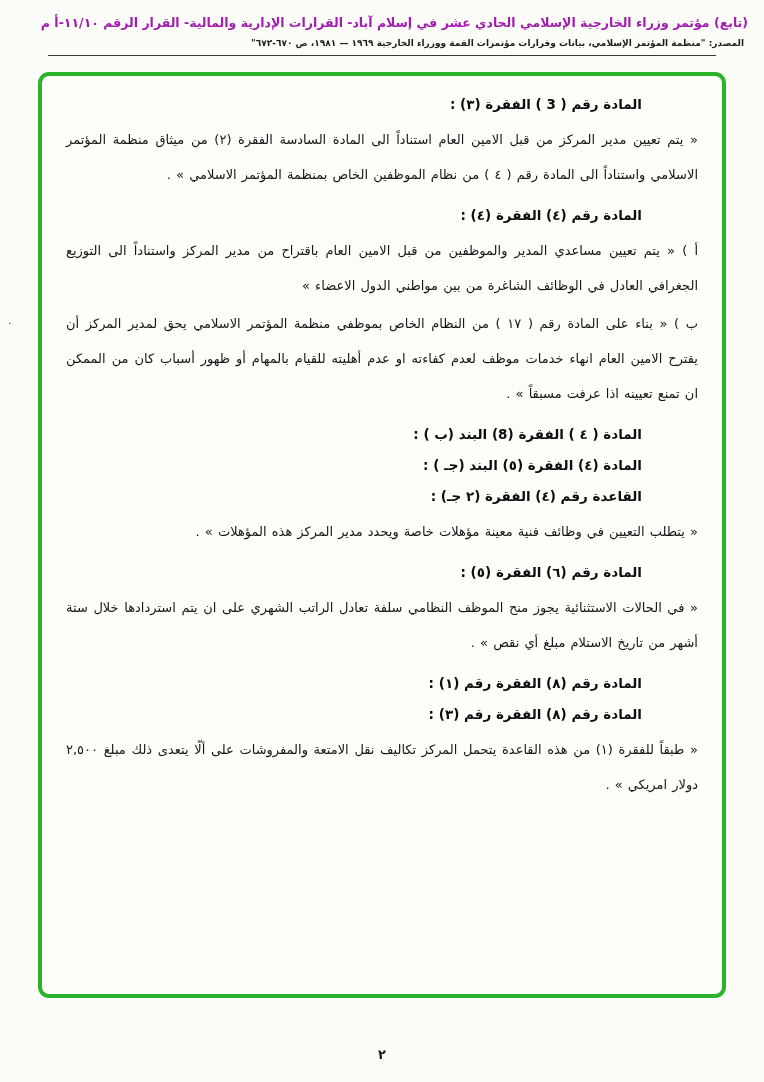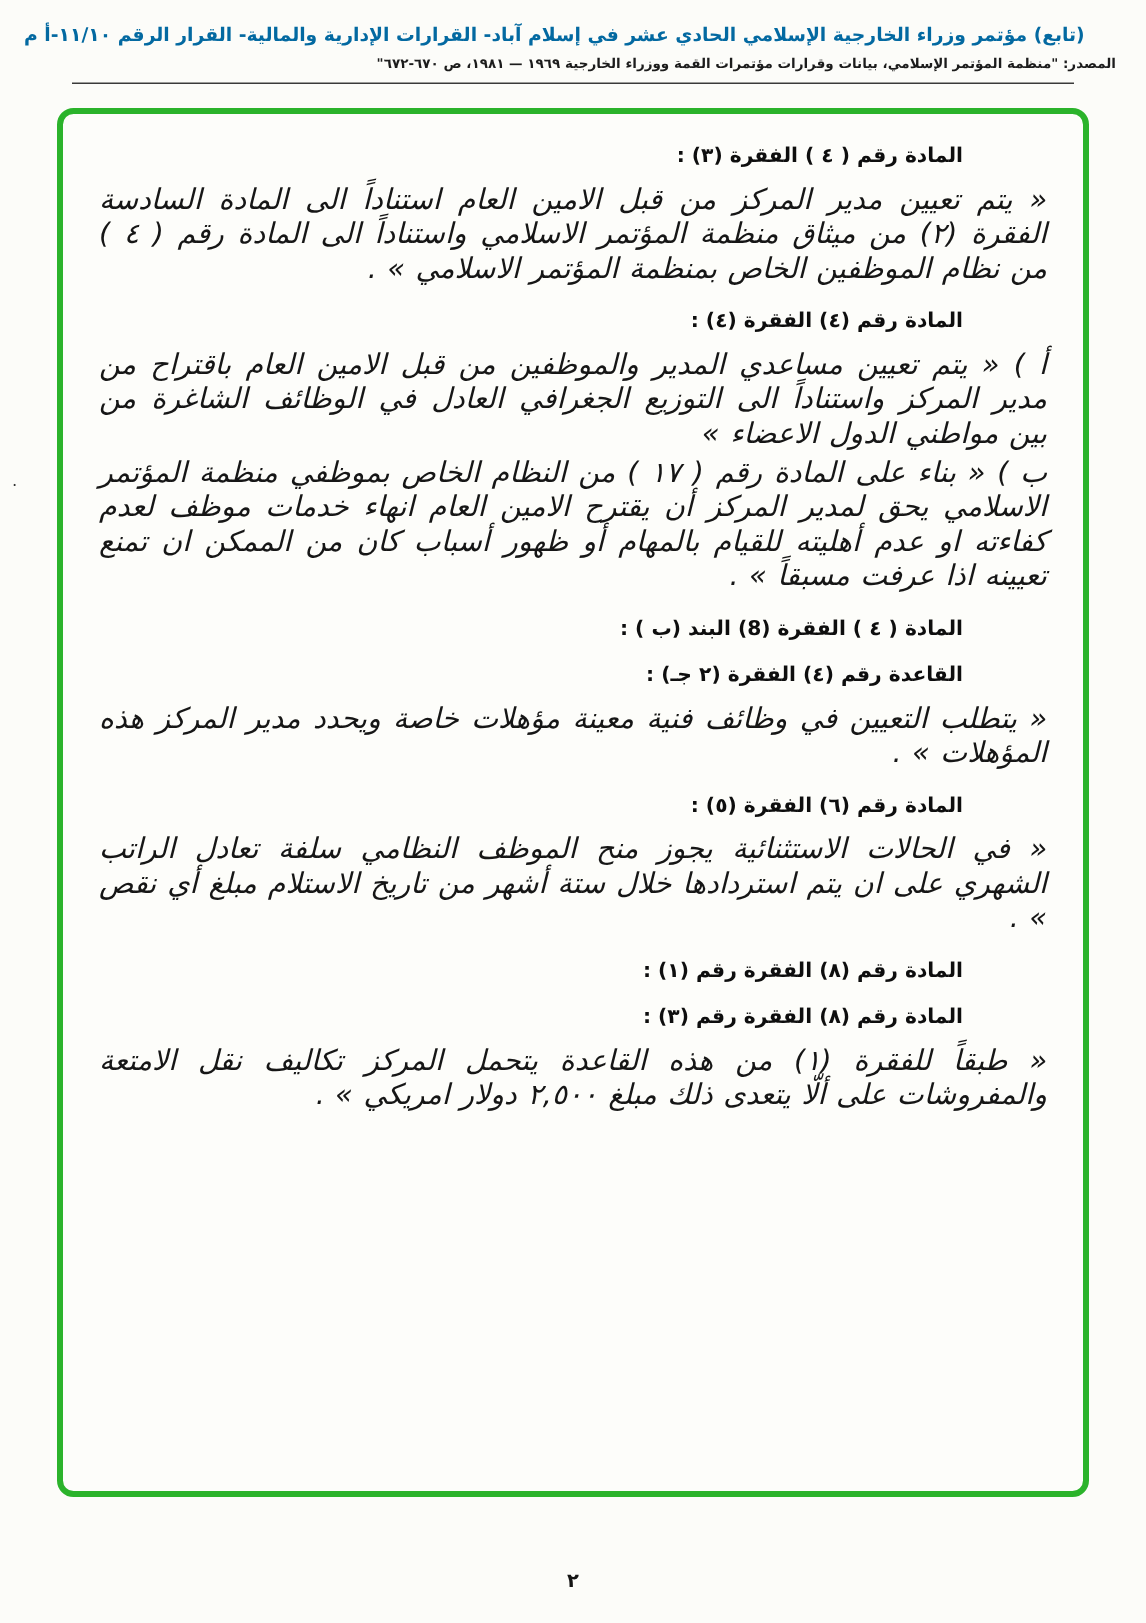--- a/index.html
+++ b/index.html
@@ -12,22 +12,22 @@
     font-family: "DejaVu Sans", sans-serif;
     direction: rtl;
     position: relative;
     overflow: hidden;
   }
   .doc-header { padding: 13px 16px 0 16px; }
   .doc-title {
     font-size: 12.5px;
     font-weight: bold;
     line-height: 1.55;
-    text-align: left;
-    color: #0369a1;
+    text-align: right;
+    color: #a21caf;
   }
   .doc-source {
     font-size: 9px;
     font-weight: bold;
     text-align: right;
     margin: 6px 4px 0 0;
     color: #1c1c1c;
   }
   .header-rule {
     border: 0;
@@ -44,27 +44,26 @@
   }
   .sec { margin-bottom: 15px; }
   .sec-h {
     font-size: 13.5px;
     font-weight: bold;
     padding-right: 56px;
     margin-bottom: 10px;
     color: #0e0e0e;
   }
   .sec-p {
-    font-size: 19px;
-    line-height: 23px;
+    font-size: 13px;
+    line-height: 35px;
     text-align: justify;
     text-align-last: right;
     word-spacing: 1px;
     color: #161616;
-    font-style: italic;
   }
   .sec-p + .sec-p { margin-top: 3px; }
   .page-number {
     position: absolute;
     bottom: 20px;
     left: 0; right: 0;
     text-align: center;
     font-size: 13px;
     font-weight: bold;
   }
@@ -81,35 +80,36 @@
 
 <header class="doc-header">
   <div class="doc-title">(تابع) مؤتمر وزراء الخارجية الإسلامي الحادي عشر في إسلام آباد- القرارات الإدارية والمالية- القرار الرقم ١١/١٠-أ م</div>
   <div class="doc-source">المصدر: "منظمة المؤتمر الإسلامي، بيانات وقرارات مؤتمرات القمة ووزراء الخارجية ١٩٦٩ — ١٩٨١،  ص ٦٧٠-٦٧٢"</div>
   <hr class="header-rule">
 </header>
 
 <main class="frame">
 
   <section class="sec">
-    <h3 class="sec-h">المادة رقم ( ٤ ) الفقرة (٣) :</h3>
+    <h3 class="sec-h">المادة رقم ( 3 ) الفقرة (٣) :</h3>
     <p class="sec-p">« يتم تعيين مدير المركز من قبل الامين العام استناداً الى المادة السادسة الفقرة (٢) من ميثاق منظمة المؤتمر الاسلامي واستناداً الى المادة رقم ( ٤ ) من نظام الموظفين الخاص بمنظمة المؤتمر الاسلامي » .</p>
   </section>
 
   <section class="sec">
     <h3 class="sec-h">المادة رقم (٤) الفقرة (٤) :</h3>
     <p class="sec-p">أ ) « يتم تعيين مساعدي المدير والموظفين من قبل الامين العام باقتراح من مدير المركز واستناداً الى التوزيع الجغرافي العادل في الوظائف الشاغرة من بين مواطني الدول الاعضاء »</p>
     <p class="sec-p">ب ) « بناء على المادة رقم ( ١٧ ) من النظام الخاص بموظفي منظمة المؤتمر الاسلامي يحق لمدير المركز أن يقترح الامين العام انهاء خدمات موظف لعدم كفاءته او عدم أهليته للقيام بالمهام أو ظهور أسباب كان من الممكن ان تمنع تعيينه اذا عرفت مسبقاً » .</p>
   </section>
 
   <section class="sec">
     <h3 class="sec-h">المادة ( ٤ ) الفقرة (8) البند (ب ) :</h3>
   </section>
 
   <section class="sec">
+    <h3 class="sec-h">المادة (٤) الفقرة (٥) البند (جـ ) :</h3>
   </section>
 
   <section class="sec">
     <h3 class="sec-h">القاعدة رقم (٤) الفقرة (٢ جـ) :</h3>
     <p class="sec-p">« يتطلب التعيين في وظائف فنية معينة مؤهلات خاصة ويحدد مدير المركز هذه المؤهلات » .</p>
   </section>
 
 
   <section class="sec">
     <h3 class="sec-h">المادة رقم (٦) الفقرة (٥) :</h3>

